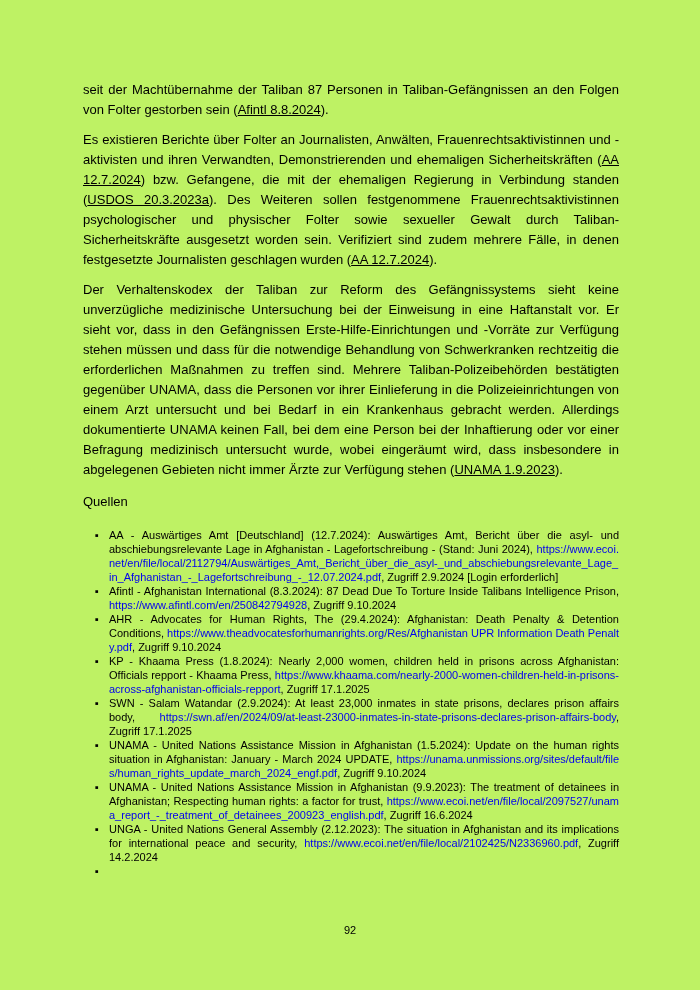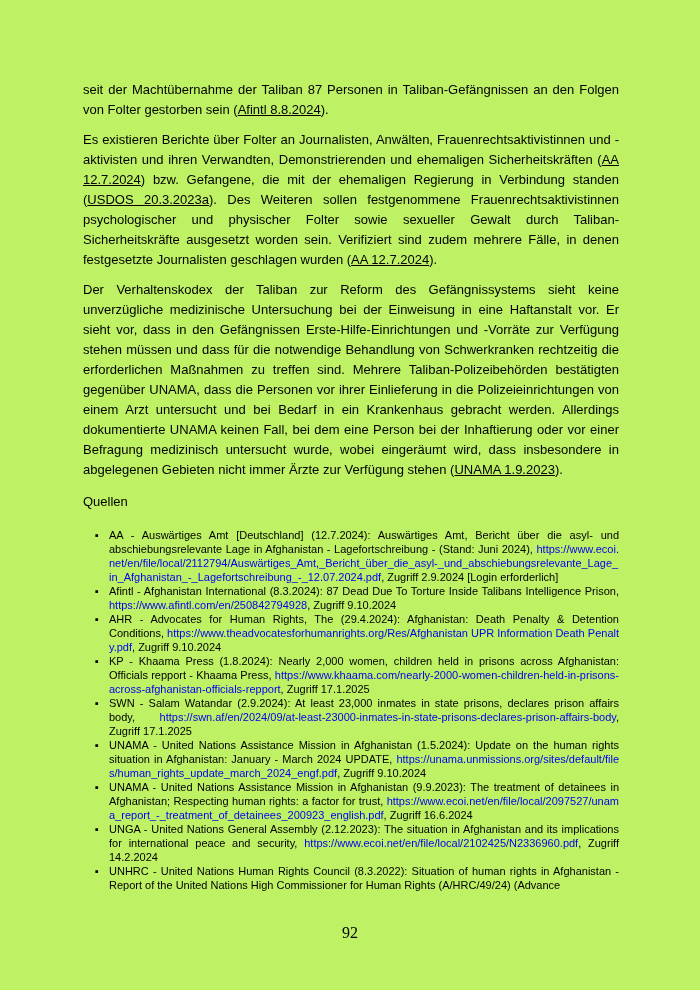--- a/index.html
+++ b/index.html
@@ -57,22 +57,21 @@
     text-decoration: none;
     word-break: break-all;
     cursor: pointer;
   }
   .page-number {
     position: absolute;
     top: 924px;
     left: 0;
     width: 100%;
     text-align: center;
-    font-size: 16px;
-    font-family: Liberation Serif, serif;
+    font-size: 11px;
   }
 </style>
 </head>
 <body>
 
 <div class="page">
   <div class="content">
 
     <p class="body"><span>seit der Machtübernahme der Taliban 87 Personen in Taliban-Gefängnissen an den Folgen von Folter gestorben sein (</span><a class="cite">Afintl 8.8.2024</a><span>).</span></p>
 
@@ -84,19 +83,19 @@
 
     <ul class="sources">
       <li class="source-item"><span class="bullet">▪</span><span>AA - Auswärtiges Amt [Deutschland] (12.7.2024): Auswärtiges Amt, Bericht über die asyl- und abschiebungsrelevante Lage in Afghanistan - Lagefortschreibung - (Stand: Juni 2024), </span><a class="link">https://www.ecoi.net/en/file/local/2112794/Auswärtiges_Amt,_Bericht_über_die_asyl-_und_abschiebungsrelevante_Lage_in_Afghanistan_-_Lagefortschreibung_-_12.07.2024.pdf</a><span>, Zugriff 2.9.2024 [Login erforderlich]</span></li>
       <li class="source-item"><span class="bullet">▪</span><span>Afintl - Afghanistan International (8.3.2024): 87 Dead Due To Torture Inside Talibans Intelligence Prison, </span><a class="link">https://www.afintl.com/en/250842794928</a><span>, Zugriff 9.10.2024</span></li>
       <li class="source-item"><span class="bullet">▪</span><span>AHR - Advocates for Human Rights, The (29.4.2024): Afghanistan: Death Penalty &amp; Detention Conditions, </span><a class="link">https://www.theadvocatesforhumanrights.org/Res/Afghanistan UPR Information Death Penalty.pdf</a><span>, Zugriff 9.10.2024</span></li>
       <li class="source-item"><span class="bullet">▪</span><span>KP - Khaama Press (1.8.2024): Nearly 2,000 women, children held in prisons across Afghanistan: Officials repport - Khaama Press, </span><a class="link">https://www.khaama.com/nearly-2000-women-children-held-in-prisons-across-afghanistan-officials-repport</a><span>, Zugriff 17.1.2025</span></li>
       <li class="source-item"><span class="bullet">▪</span><span>SWN - Salam Watandar (2.9.2024): At least 23,000 inmates in state prisons, declares prison affairs body, </span><a class="link">https://swn.af/en/2024/09/at-least-23000-inmates-in-state-prisons-declares-prison-affairs-body</a><span>, Zugriff 17.1.2025</span></li>
       <li class="source-item"><span class="bullet">▪</span><span>UNAMA - United Nations Assistance Mission in Afghanistan (1.5.2024): Update on the human rights situation in Afghanistan: January - March 2024 UPDATE, </span><a class="link">https://unama.unmissions.org/sites/default/files/human_rights_update_march_2024_engf.pdf</a><span>, Zugriff 9.10.2024</span></li>
       <li class="source-item"><span class="bullet">▪</span><span>UNAMA - United Nations Assistance Mission in Afghanistan (9.9.2023): The treatment of detainees in Afghanistan; Respecting human rights: a factor for trust, </span><a class="link">https://www.ecoi.net/en/file/local/2097527/unama_report_-_treatment_of_detainees_200923_english.pdf</a><span>, Zugriff 16.6.2024</span></li>
       <li class="source-item"><span class="bullet">▪</span><span>UNGA - United Nations General Assembly (2.12.2023): The situation in Afghanistan and its implications for international peace and security, </span><a class="link">https://www.ecoi.net/en/file/local/2102425/N2336960.pdf</a><span>, Zugriff 14.2.2024</span></li>
-      <li class="source-item"><span class="bullet">▪</span><span>UNHRC - United Nations Human Rights Council (8.3.2022): Situation of human rights in Afghanistan - Report of the United Nations High Commissioner for Human Rights (A/HRC/49/24) (Advance</span><a class="link"></a><span></span></li>
+      <li class="source-item"><span class="bullet">▪</span><a class="link"></a><span></span></li>
     </ul>
 
   </div>
 
   <div class="page-number">92</div>
 </div>
 
 </body></html>

